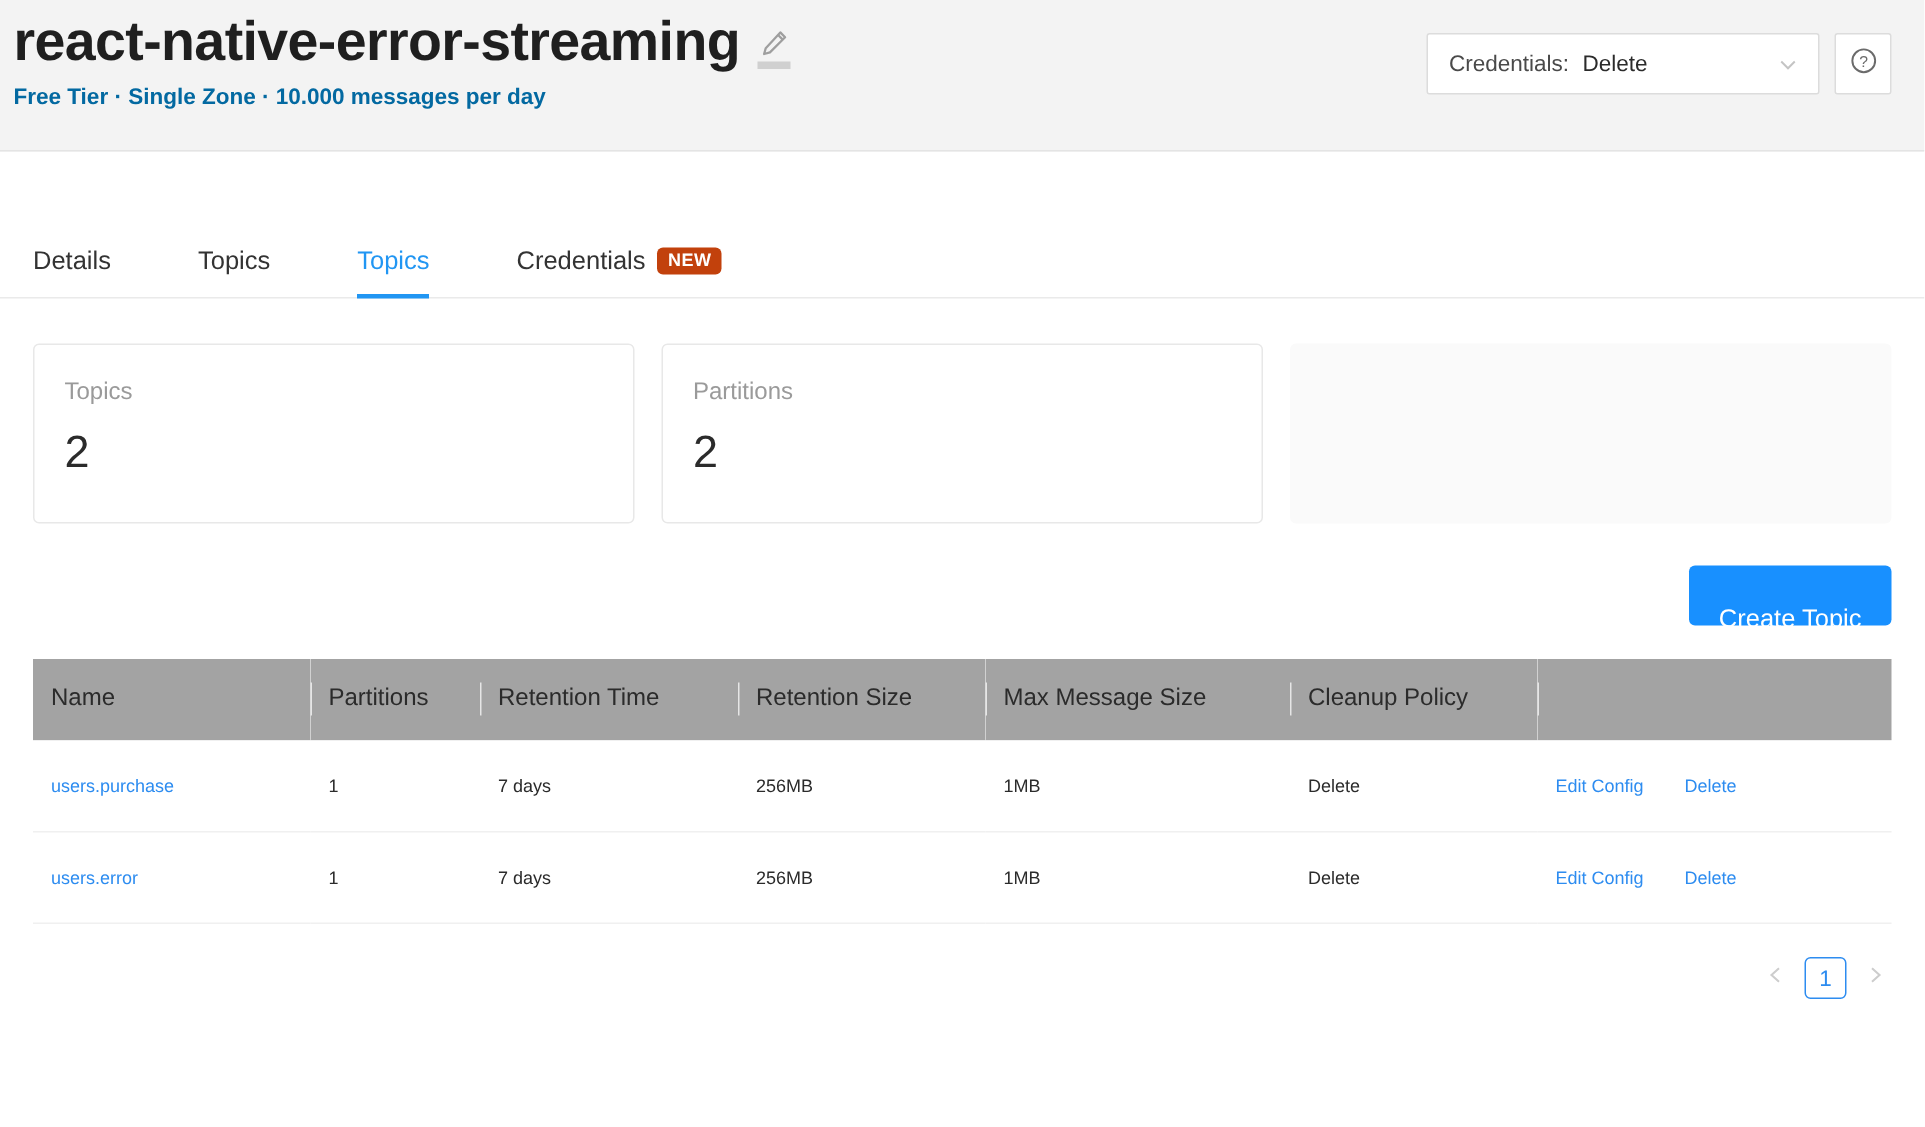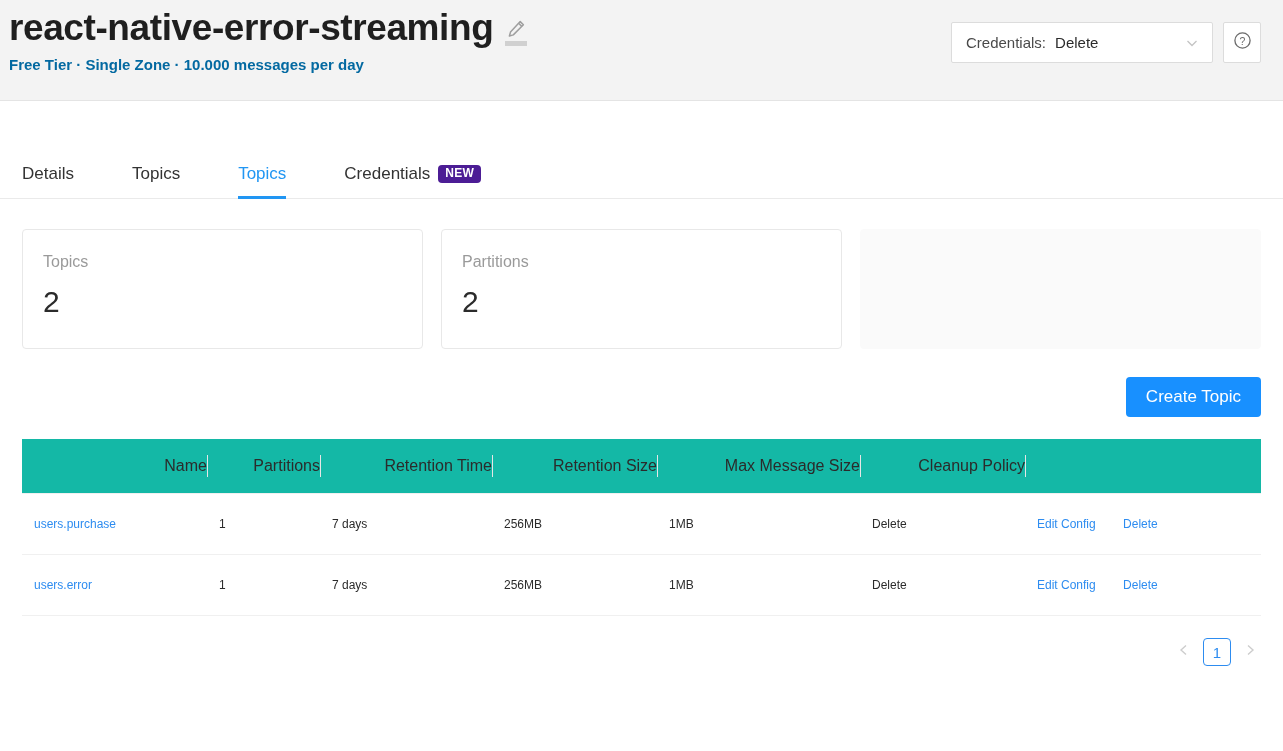--- a/index.html
+++ b/index.html
@@ -109,21 +109,21 @@
     content: "";
     position: absolute;
     left: 0; right: 0; bottom: -1px;
     height: 3px;
     background: #2196f3;
   }
   .tab-badge {
     display: inline-flex;
     align-items: center;
     justify-content: center;
-    background: #4c1d95;
+    background: #c2410c;
     color: #ffffff;
     font-size: 12px;
     font-weight: bold;
     border-radius: 4px;
     padding: 2px 7px 3px 7px;
     line-height: 13px;
     letter-spacing: 0.3px;
   }
 
   
@@ -153,34 +153,34 @@
     margin-top: 28px;
   }
   .btn-primary {
     background: #1890ff;
     color: #ffffff;
     font-size: 17px;
     font-family: "Liberation Sans", sans-serif;
     border: none;
     border-radius: 4px;
     height: 40px;
-    padding: 0 20px;
+    padding: 16px 20px;
     cursor: pointer;
     line-height: 40px;
   }
 
   
   .table-wrap { padding: 0 22px; margin-top: 22px; }
   table { width: 100%; border-collapse: collapse; table-layout: fixed; }
   thead th {
-    background: #14b8a6;
+    background: #a3a3a3;
     font-size: 16px;
     font-weight: normal;
     color: #2b2b2b;
-    text-align: right;
+    text-align: left;
     padding: 18px 0 18px 12px;
     border-bottom: 1px solid #f0f0f0;
     position: relative;
   }
   thead th + th::before {
     content: "";
     position: absolute;
     left: 0; top: 50%;
     transform: translateY(-50%);
     width: 1px; height: 22px;

